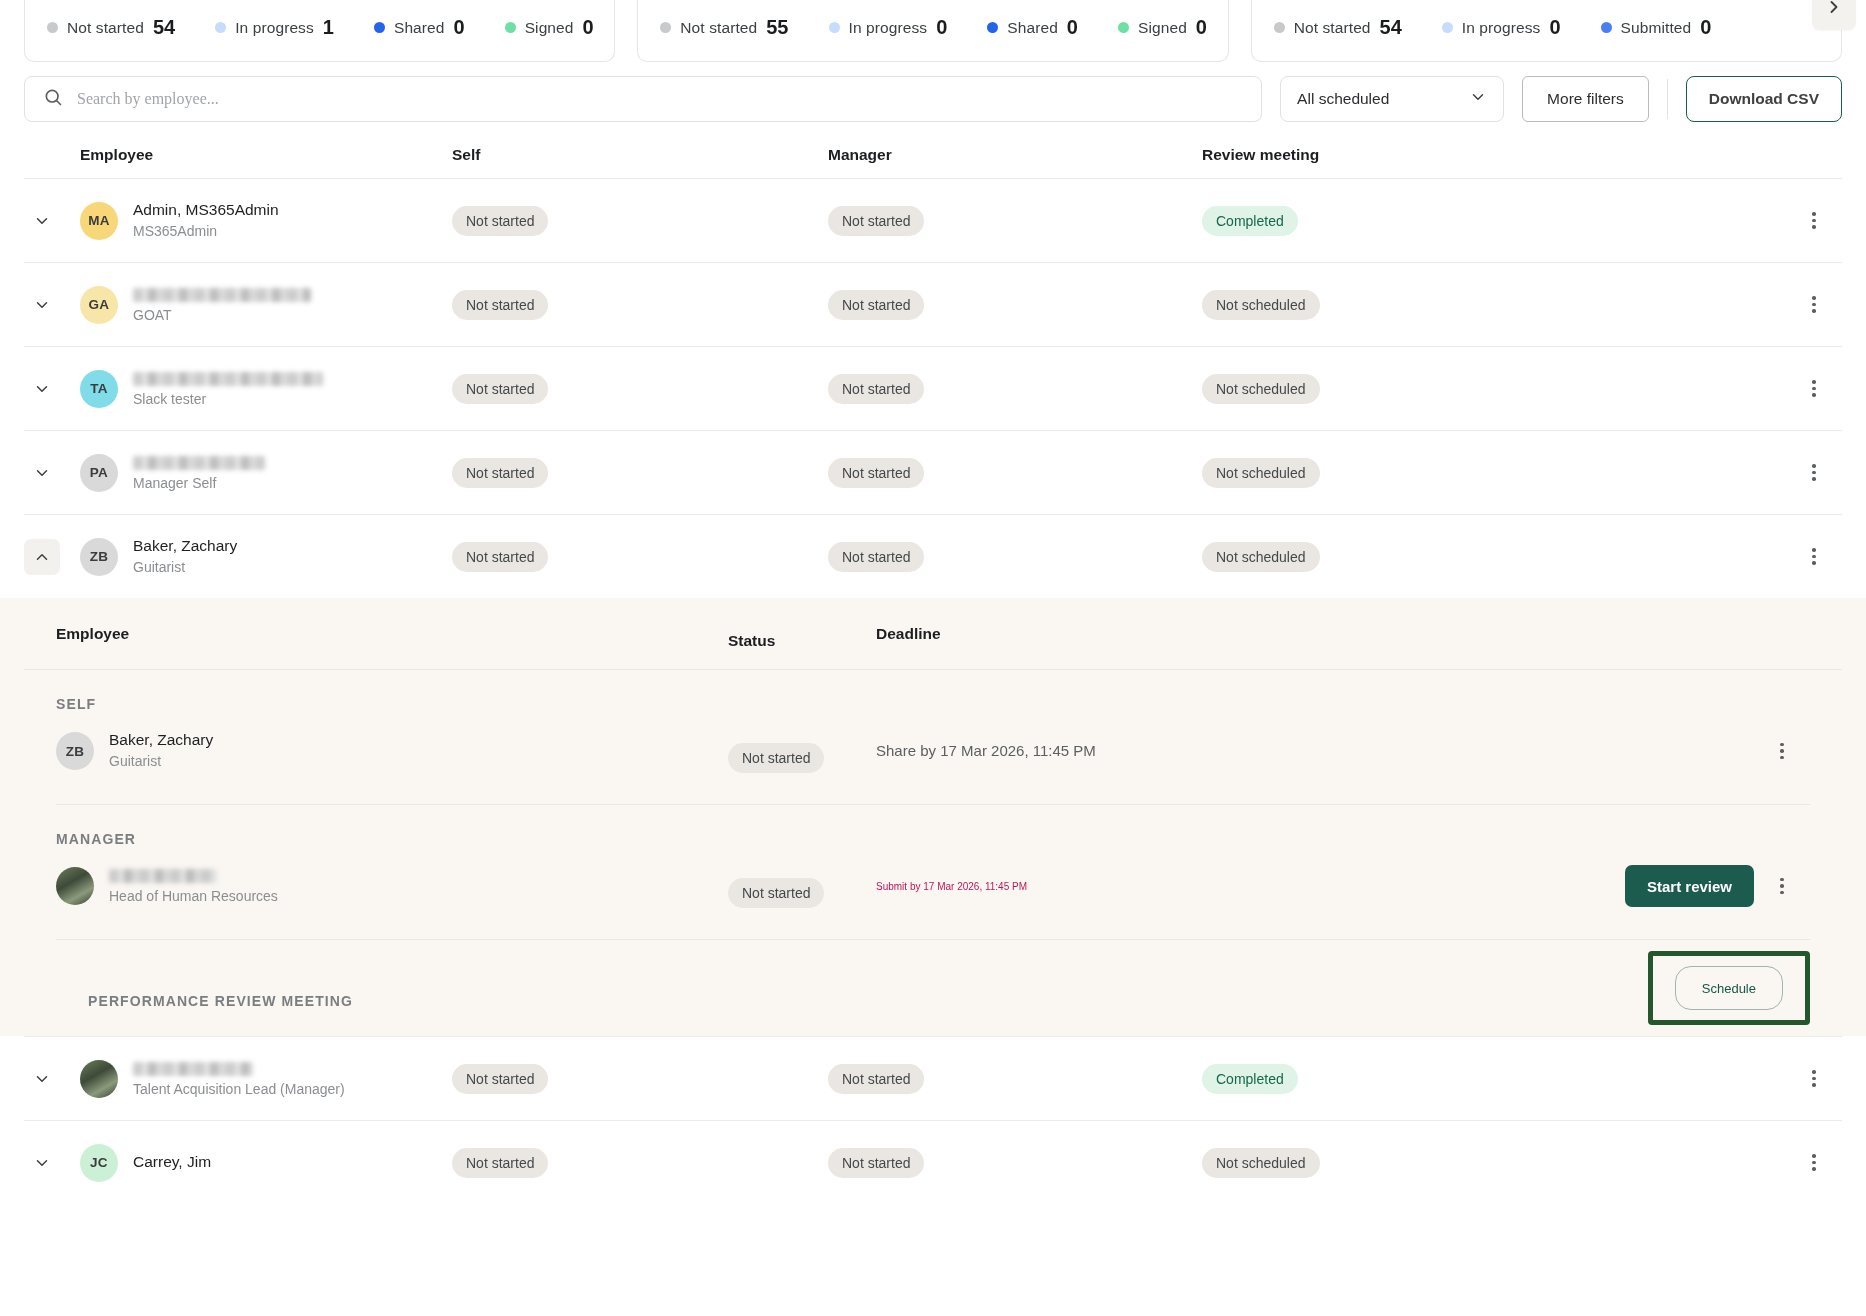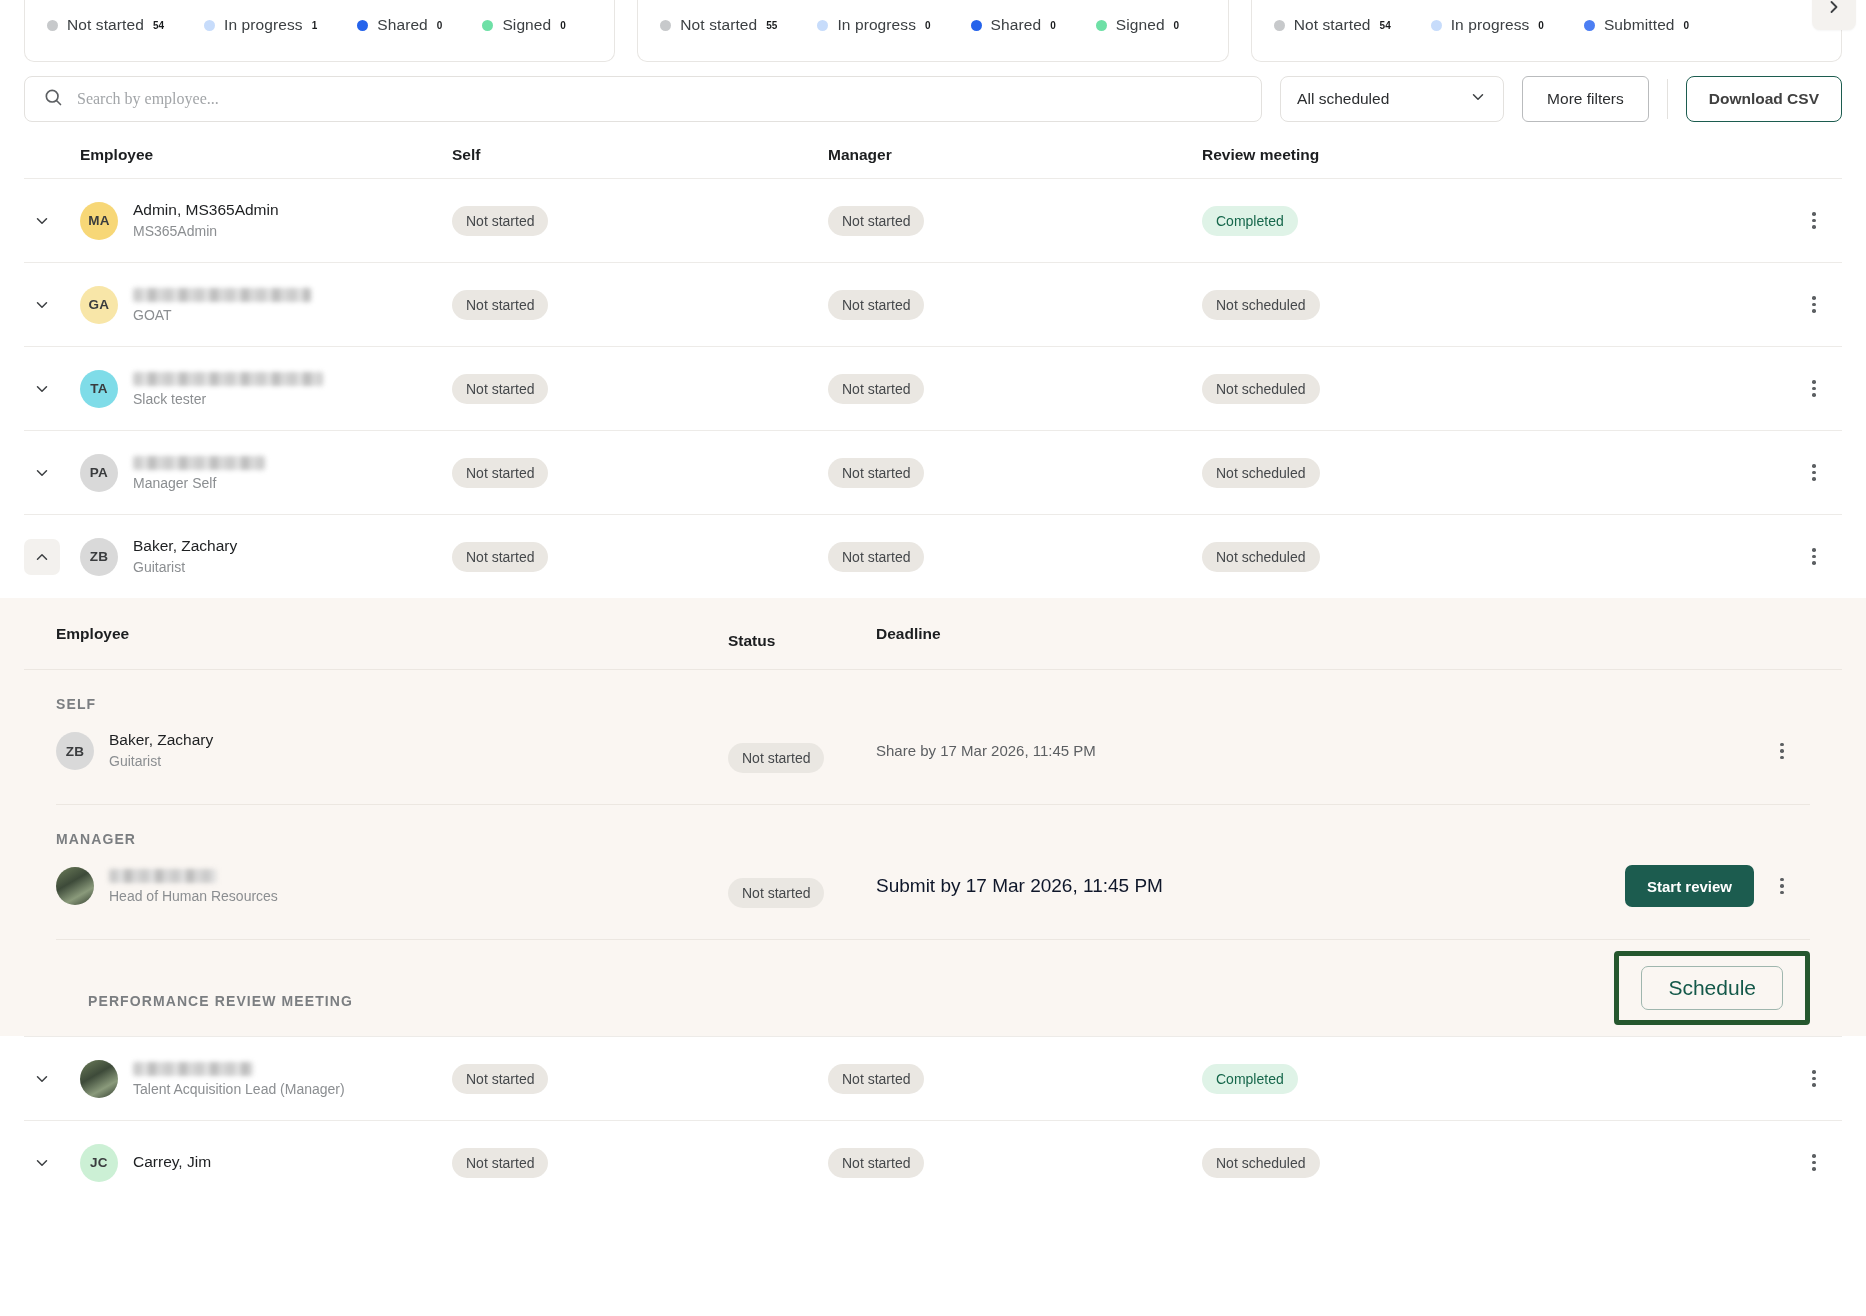--- a/index.html
+++ b/index.html
@@ -29,21 +29,21 @@
     display: flex;
     align-items: flex-start;
     padding: 16px 22px 0 22px;
     gap: 40px;
     flex: 1 1 0;
     min-width: 0;
   }
   .stat-item { display: flex; align-items: center; gap: 9px; white-space: nowrap; }
   .dot { width: 11px; height: 11px; border-radius: 50%; flex: none; }
   .stat-label { font-size: 15.5px; color: #3c4043; letter-spacing: .1px; }
-  .stat-value { font-size: 10px; font-weight: 700; color: #1a1c1e; }
+  .stat-value { font-size: 20px; font-weight: 700; color: #1a1c1e; }
 
   .carousel-next {
     position: absolute;
     right: 10px; top: -14px;
     width: 44px; height: 44px;
     background: #f4f2ef;
     border: none;
     border-radius: 8px;
     display: flex; align-items: center; justify-content: center;
     color: #3d4043;
@@ -236,23 +236,23 @@
   .highlight-box {
     border: 5px solid #25572e;
     border-radius: 4px;
     padding: 10px 22px;
     display: inline-flex;
   }
   .btn-ghost-teal {
     height: 44px; padding: 0 26px;
     background: transparent;
     border: 1px solid #9fb6ae;
-    border-radius: 7px;
+    border-radius: 16px;
     color: #14594a;
-    font-size: 21px;
+    font-size: 13px;
     font-family: inherit;
     cursor: pointer;
   }
 </style>
 </head>
 <body>
 
 <div class="stats-strip">
   <div class="stat-card">
     <div class="stat-item">
@@ -535,21 +535,21 @@
     <div class="sec-label">MANAGER</div>
     <div class="sub-row">
       <div class="sc-emp emp-cell">
         <div class="avatar photo"></div>
         <div>
           <div class="emp-name"><span class="redacted" style="width:108px"></span></div>
           <div class="emp-title">Head of Human Resources</div>
         </div>
       </div>
       <div class="sc-status"><span class="badge">Not started</span></div>
-      <div class="sc-deadline" style="font-size:19px;color:#0f172a">Submit by 17 Mar 2026, 11:45 PM</div>
+      <div class="sc-deadline" style="font-size:10px;color:#be185d">Submit by 17 Mar 2026, 11:45 PM</div>
       <div class="sc-action" style="display:flex;justify-content:flex-end">
         <button class="btn-solid-teal">Start review</button>
       </div>
       <div class="sc-kebab">
         <button class="kebab">
             <i></i>
             <i></i>
             <i></i>
           </button>
       </div>

